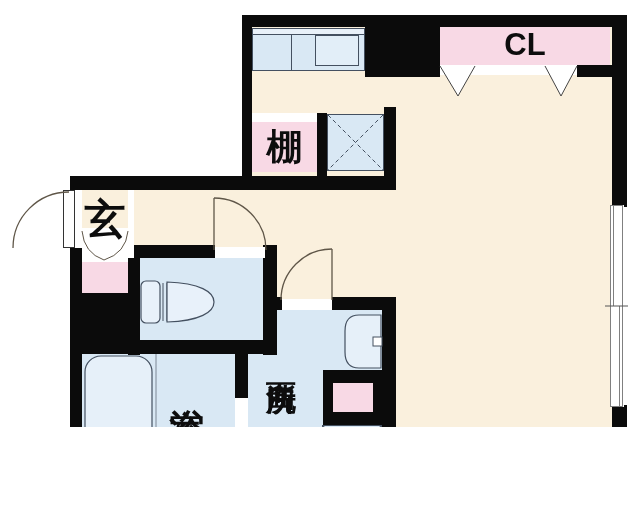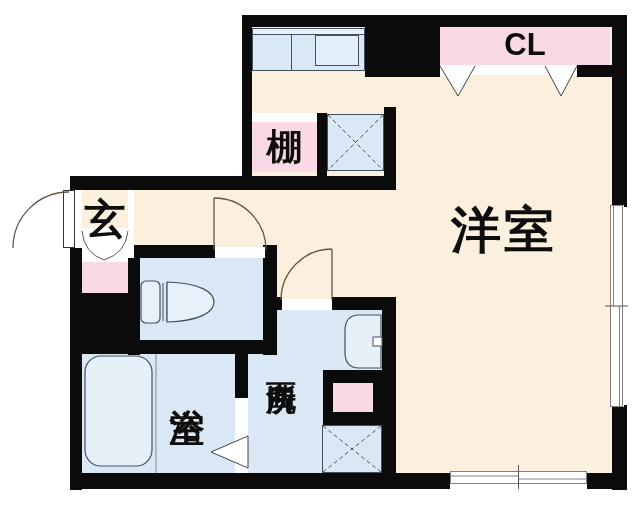--- a/index.html
+++ b/index.html
@@ -1,17 +1,17 @@
 <!DOCTYPE html>
 <html><head>
 <meta charset="utf-8">
 <style>
   html,body{margin:0;padding:0;background:#fff;}
   body{font-family:"Liberation Sans","DejaVu Sans",sans-serif;}
-  #plan{position:relative;width:640px;height:505px;background:#ffffff;overflow:hidden;}
+  #plan{position:relative;width:640px;height:427px;background:#ffffff;overflow:hidden;}
   #plan *{position:absolute;box-sizing:border-box;}
   .floor{background:#faf0dd;}
   .wall{background:#0b0b0b;}
   .wet{background:#d9e8f4;}
   .pink{background:#f8d9e5;}
   .white{background:#ffffff;}
   .outlined{border:1px solid #445060;}
   .label{color:#0d0d0d;font-weight:bold;text-align:center;line-height:1;}
   .vlabel{writing-mode:vertical-rl;text-orientation:upright;font-weight:bold;color:#0d0d0d;line-height:1;}
   svg{overflow:visible;}
@@ -137,17 +137,16 @@
       <rect x="450.5" y="471.5" width="136" height="12"></rect>
       <line x1="450" y1="476" x2="518" y2="476"></line>
       <line x1="518" y1="479" x2="587" y2="479"></line>
       <line x1="518.5" y1="465" x2="518.5" y2="489" stroke="#555"></line>
     </g>
   </svg>
 
   <div class="label" style="left:440px;top:29px;width:170px;font-size:31px;">CL</div>
   <div class="label" style="left:252px;top:129px;width:65px;font-size:36px;">棚</div>
   <div class="label" style="left:81px;top:199px;width:48px;font-size:41px;">玄</div>
-  <div class="label" style="left:396px;top:205px;width:216px;font-size:50px;letter-spacing:3px;">洋室</div>
   <div class="vlabel" style="left:170px;top:381px;font-size:35px;">浴室</div>
   <div class="vlabel" style="left:266px;top:359px;font-size:30px;">洗面所</div>
 
 </div>
 
 </body></html>

